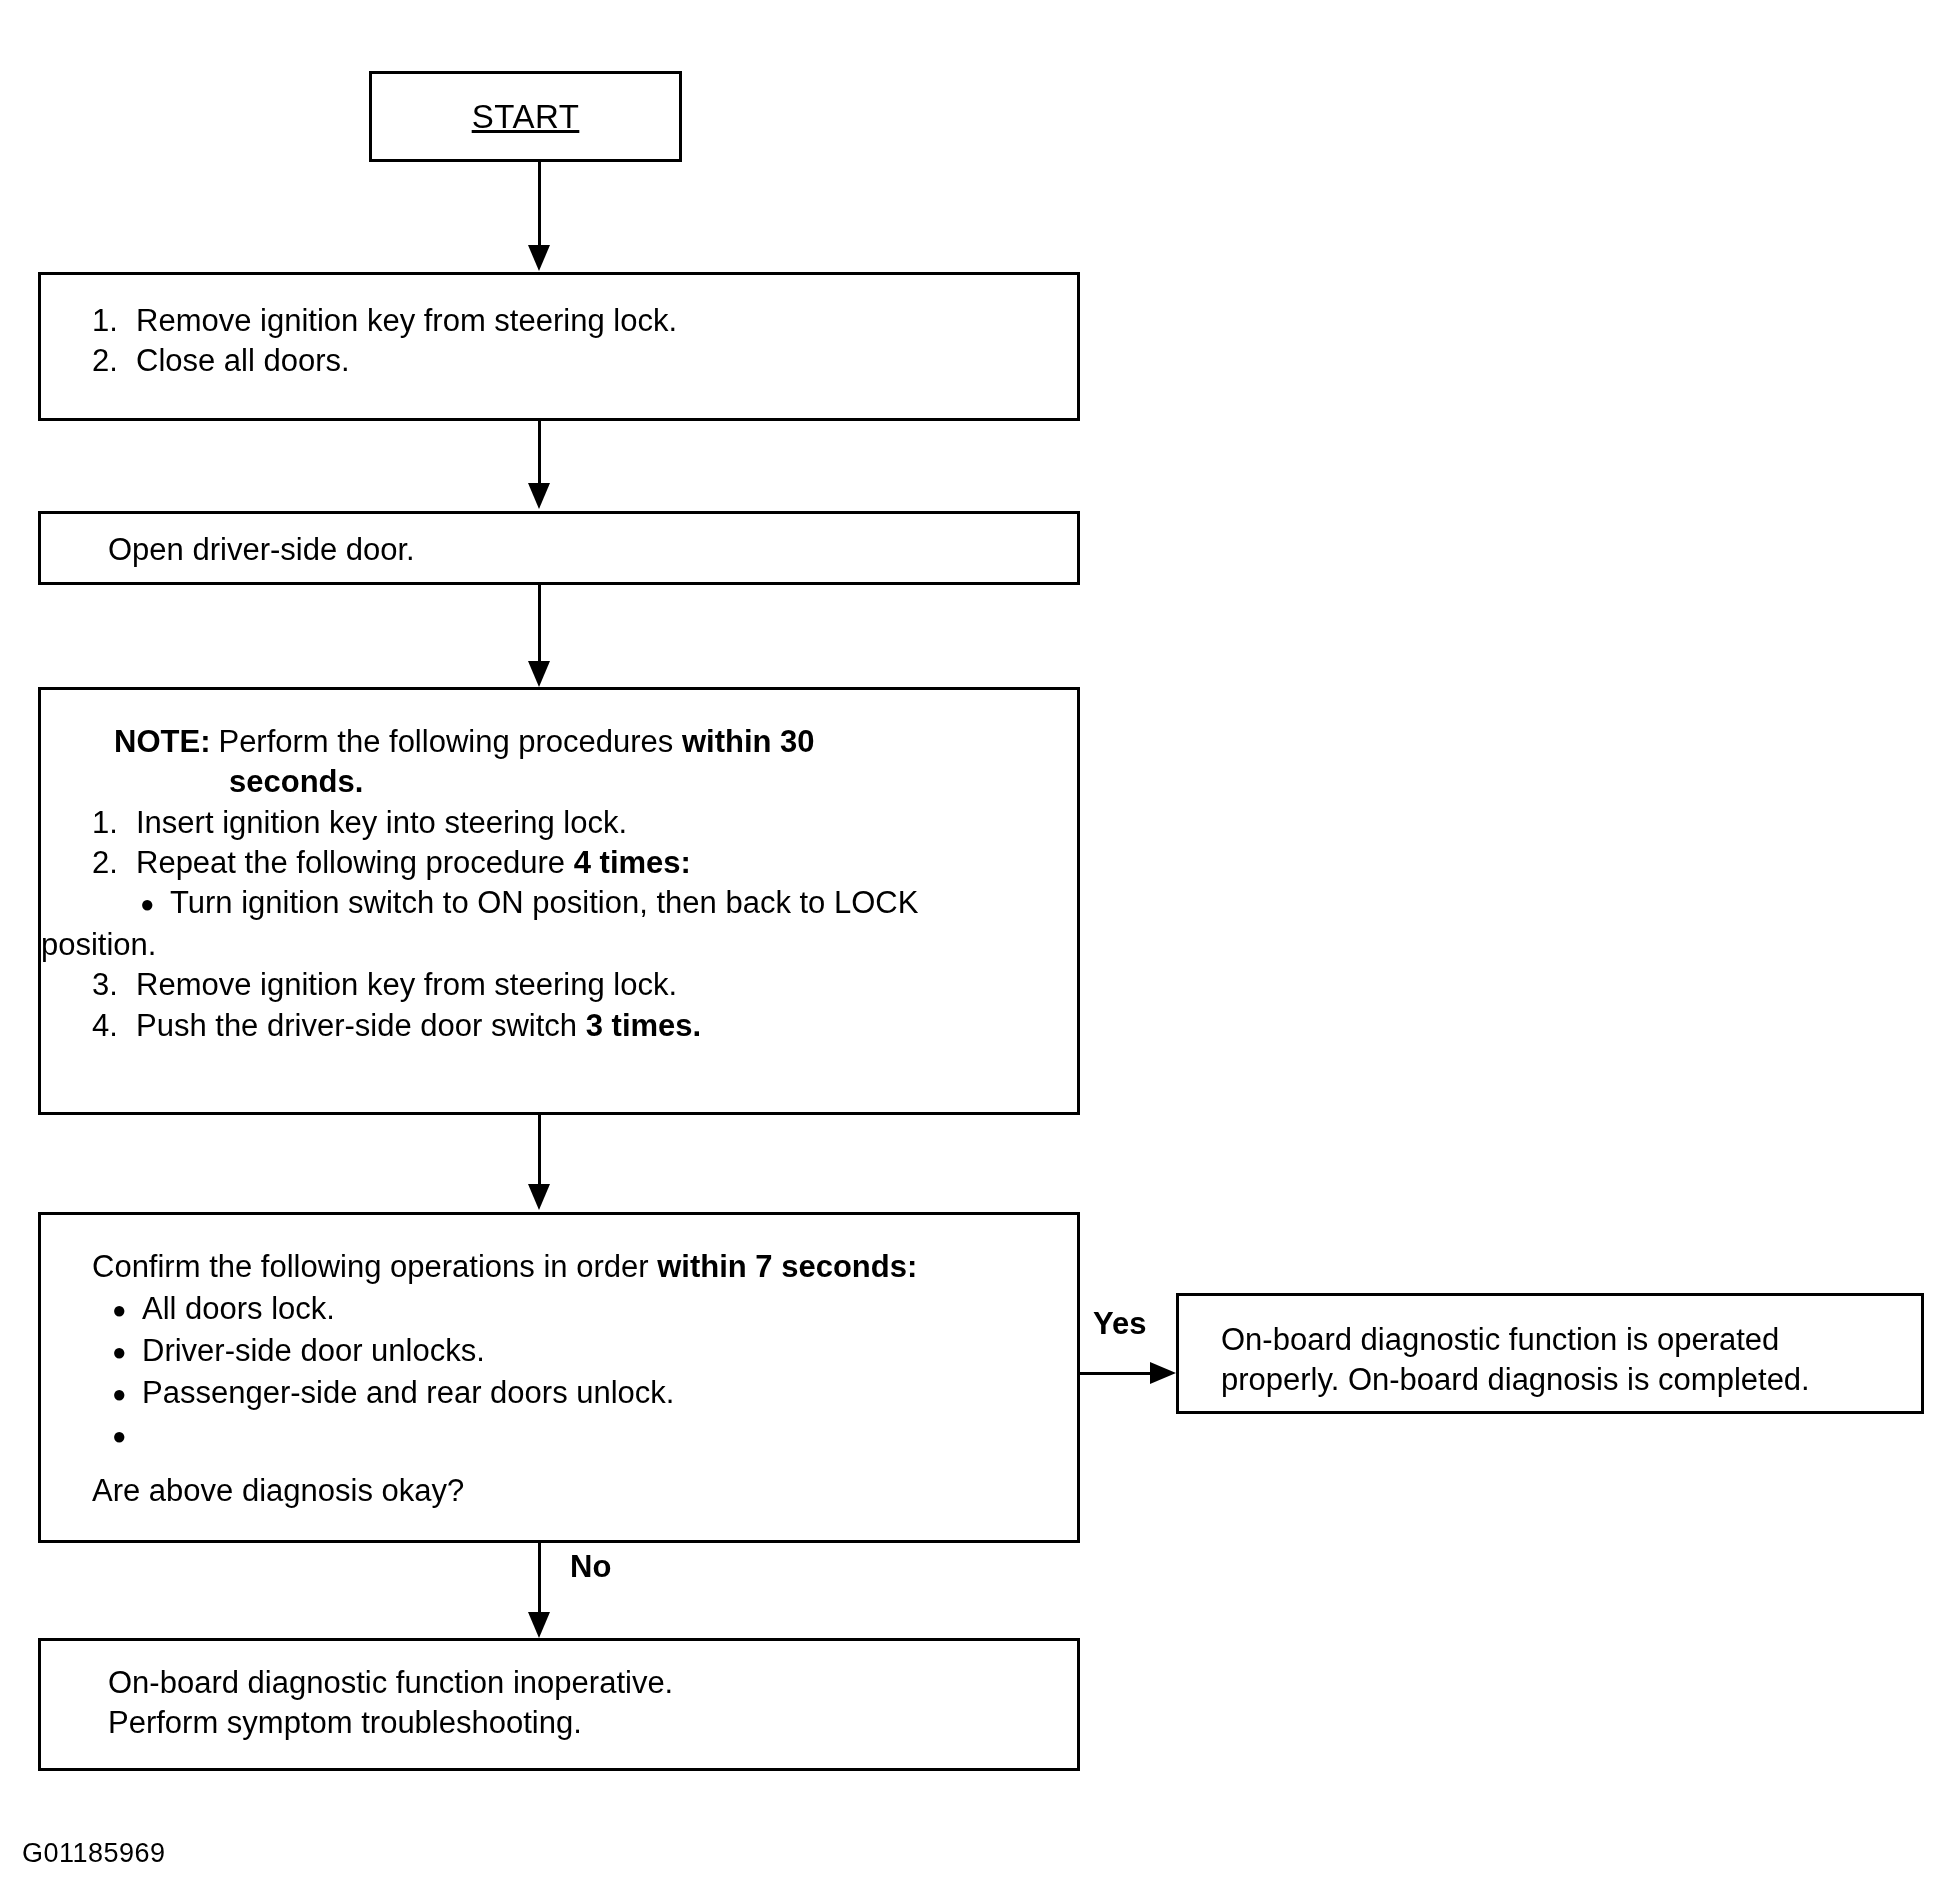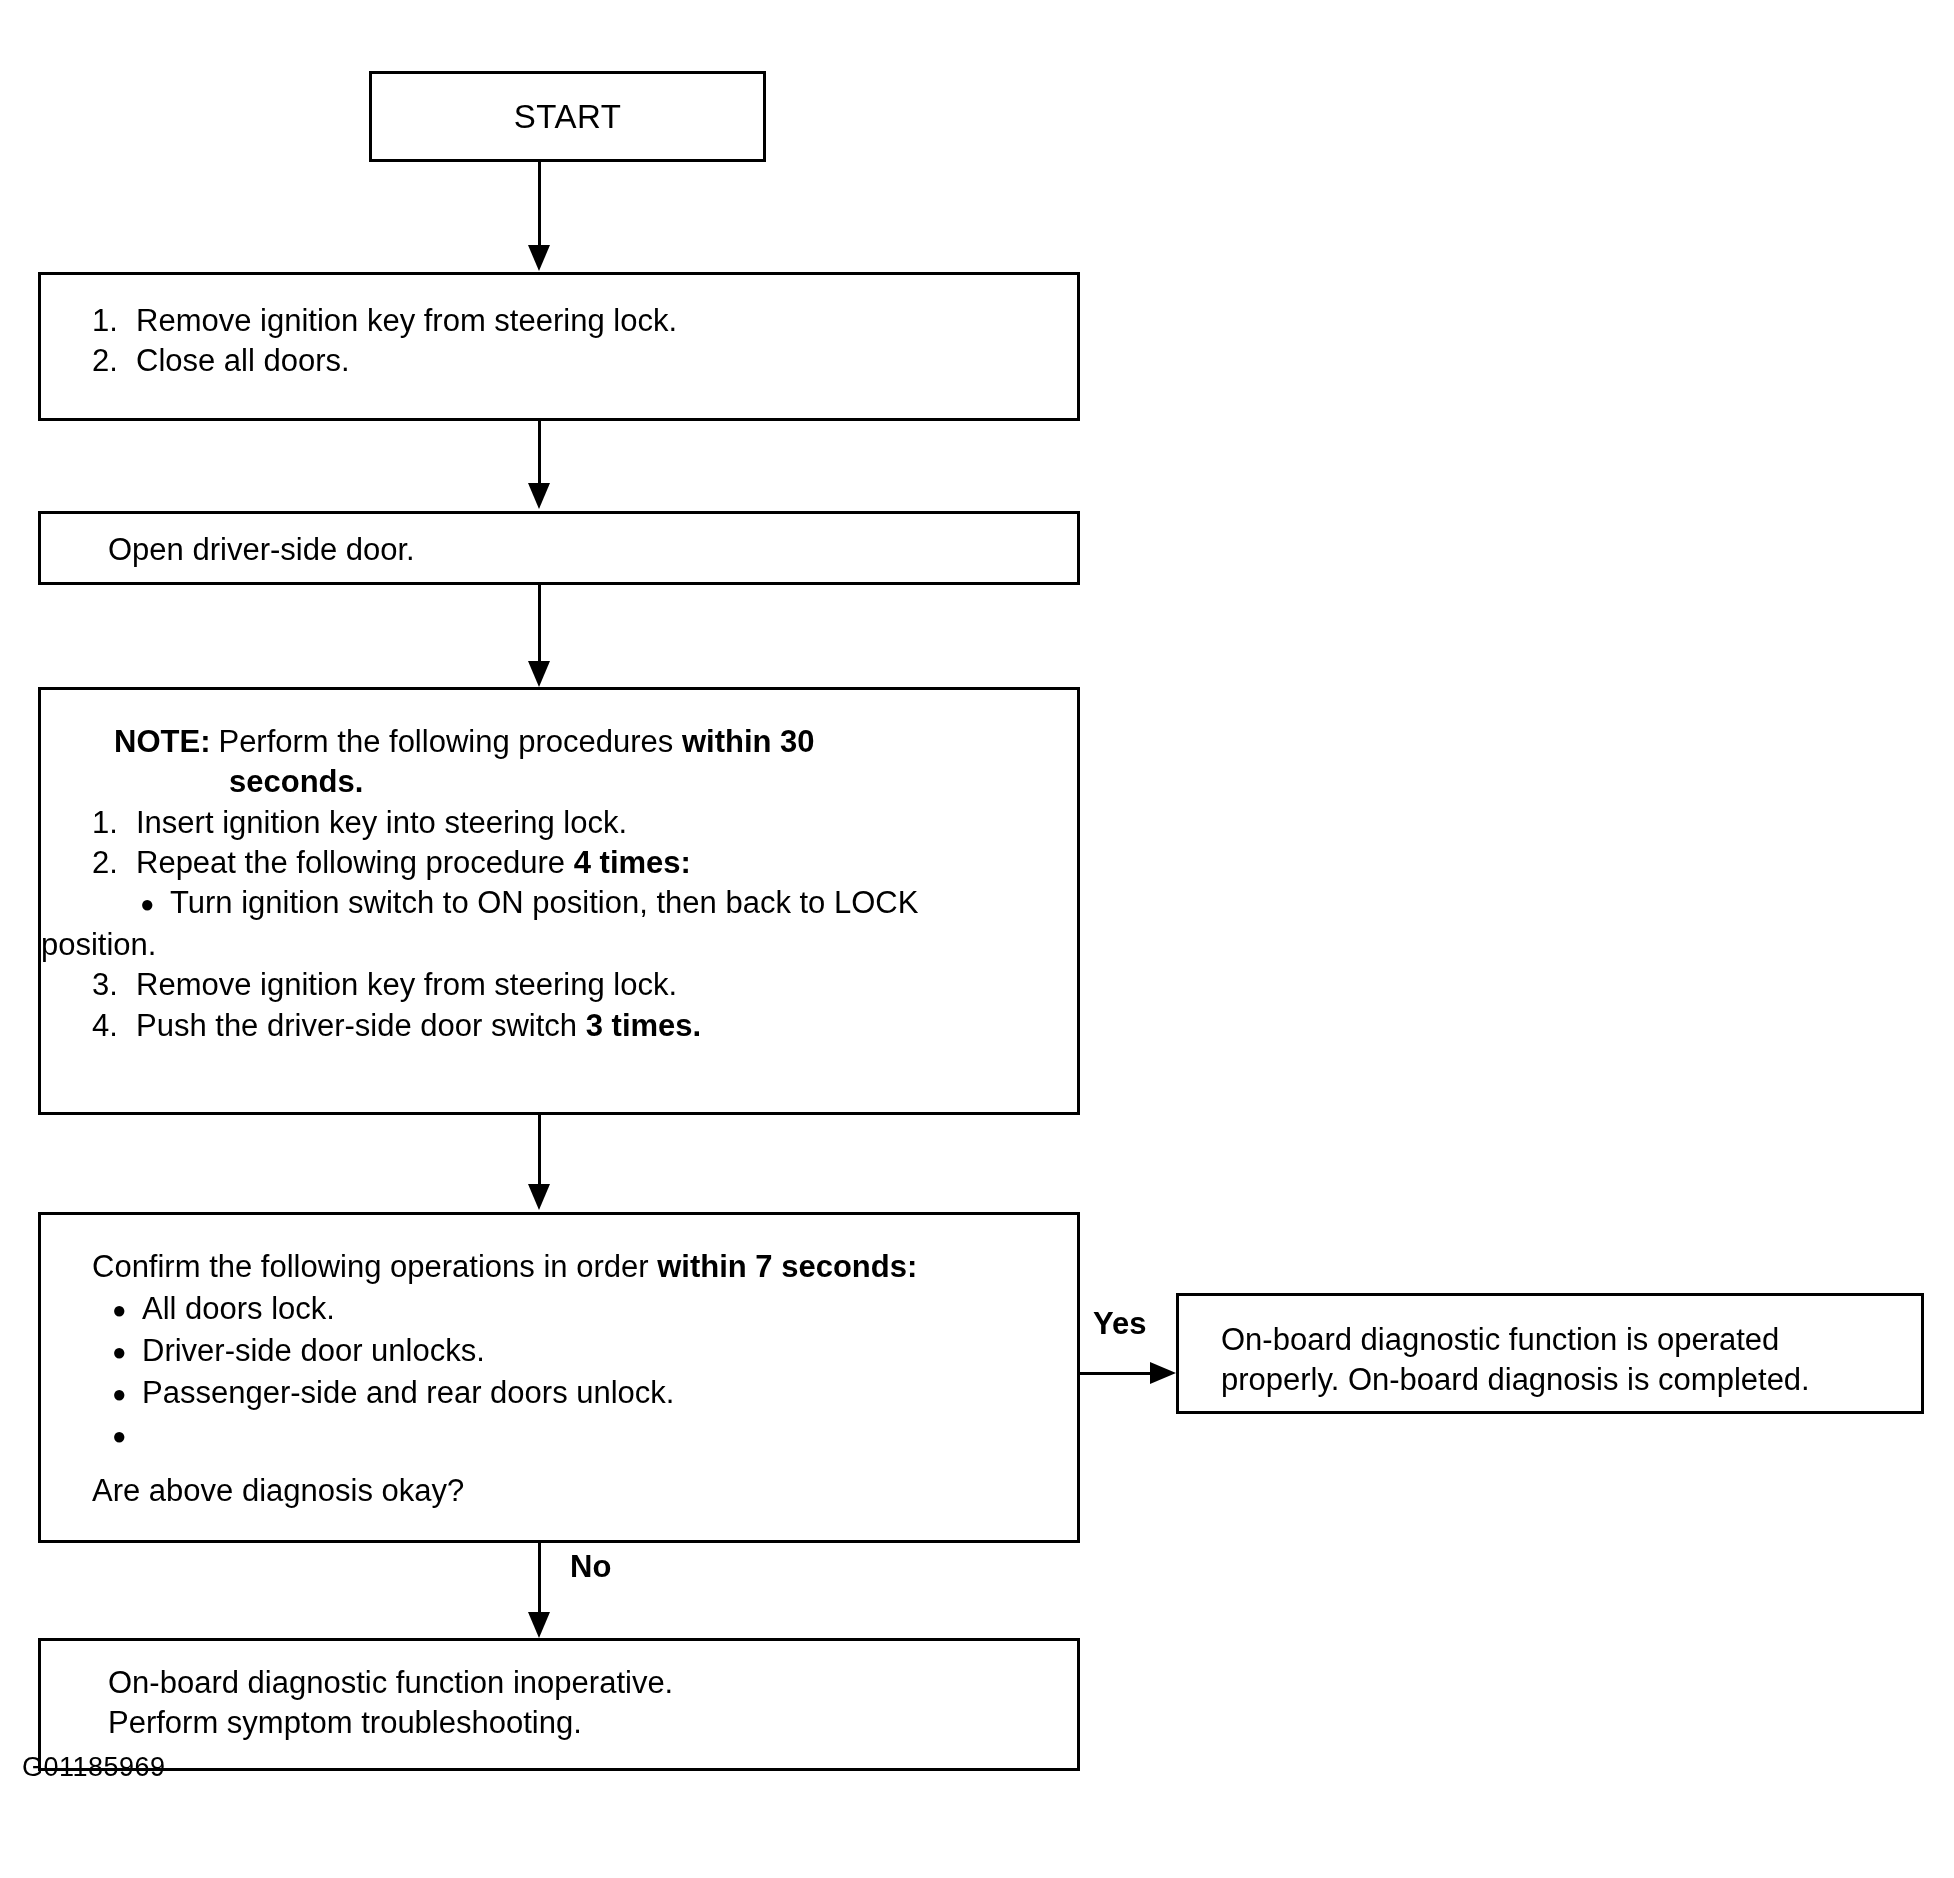--- a/index.html
+++ b/index.html
@@ -29,22 +29,23 @@
   }
   .fbox .inner {
     font-size: 31px;
     line-height: 1.30;
     color: #000;
   }
 
   .start-box {
     left: 369px;
     top: 71px;
-    width: 397px;
+    width: 313px;
     height: 91px;
+    text-decoration: underline;
   }
   .start-box .inner {
     text-align: center;
     line-height: 85px;
     font-size: 33px;
     letter-spacing: 0.5px;
   }
 
   .box-steps1 {
     left: 38px;
@@ -173,21 +174,21 @@
     position: absolute;
     font-size: 31px;
     font-weight: bold;
     color: #000;
     white-space: nowrap;
   }
 
   .footer-code {
     position: absolute;
     left: 22px;
-    top: 1752px;
+    top: 1838px;
     font-size: 27px;
     letter-spacing: 0.5px;
     color: #000;
   }
 </style>
 </head>
 <body>
 
 <div id="page">
 

